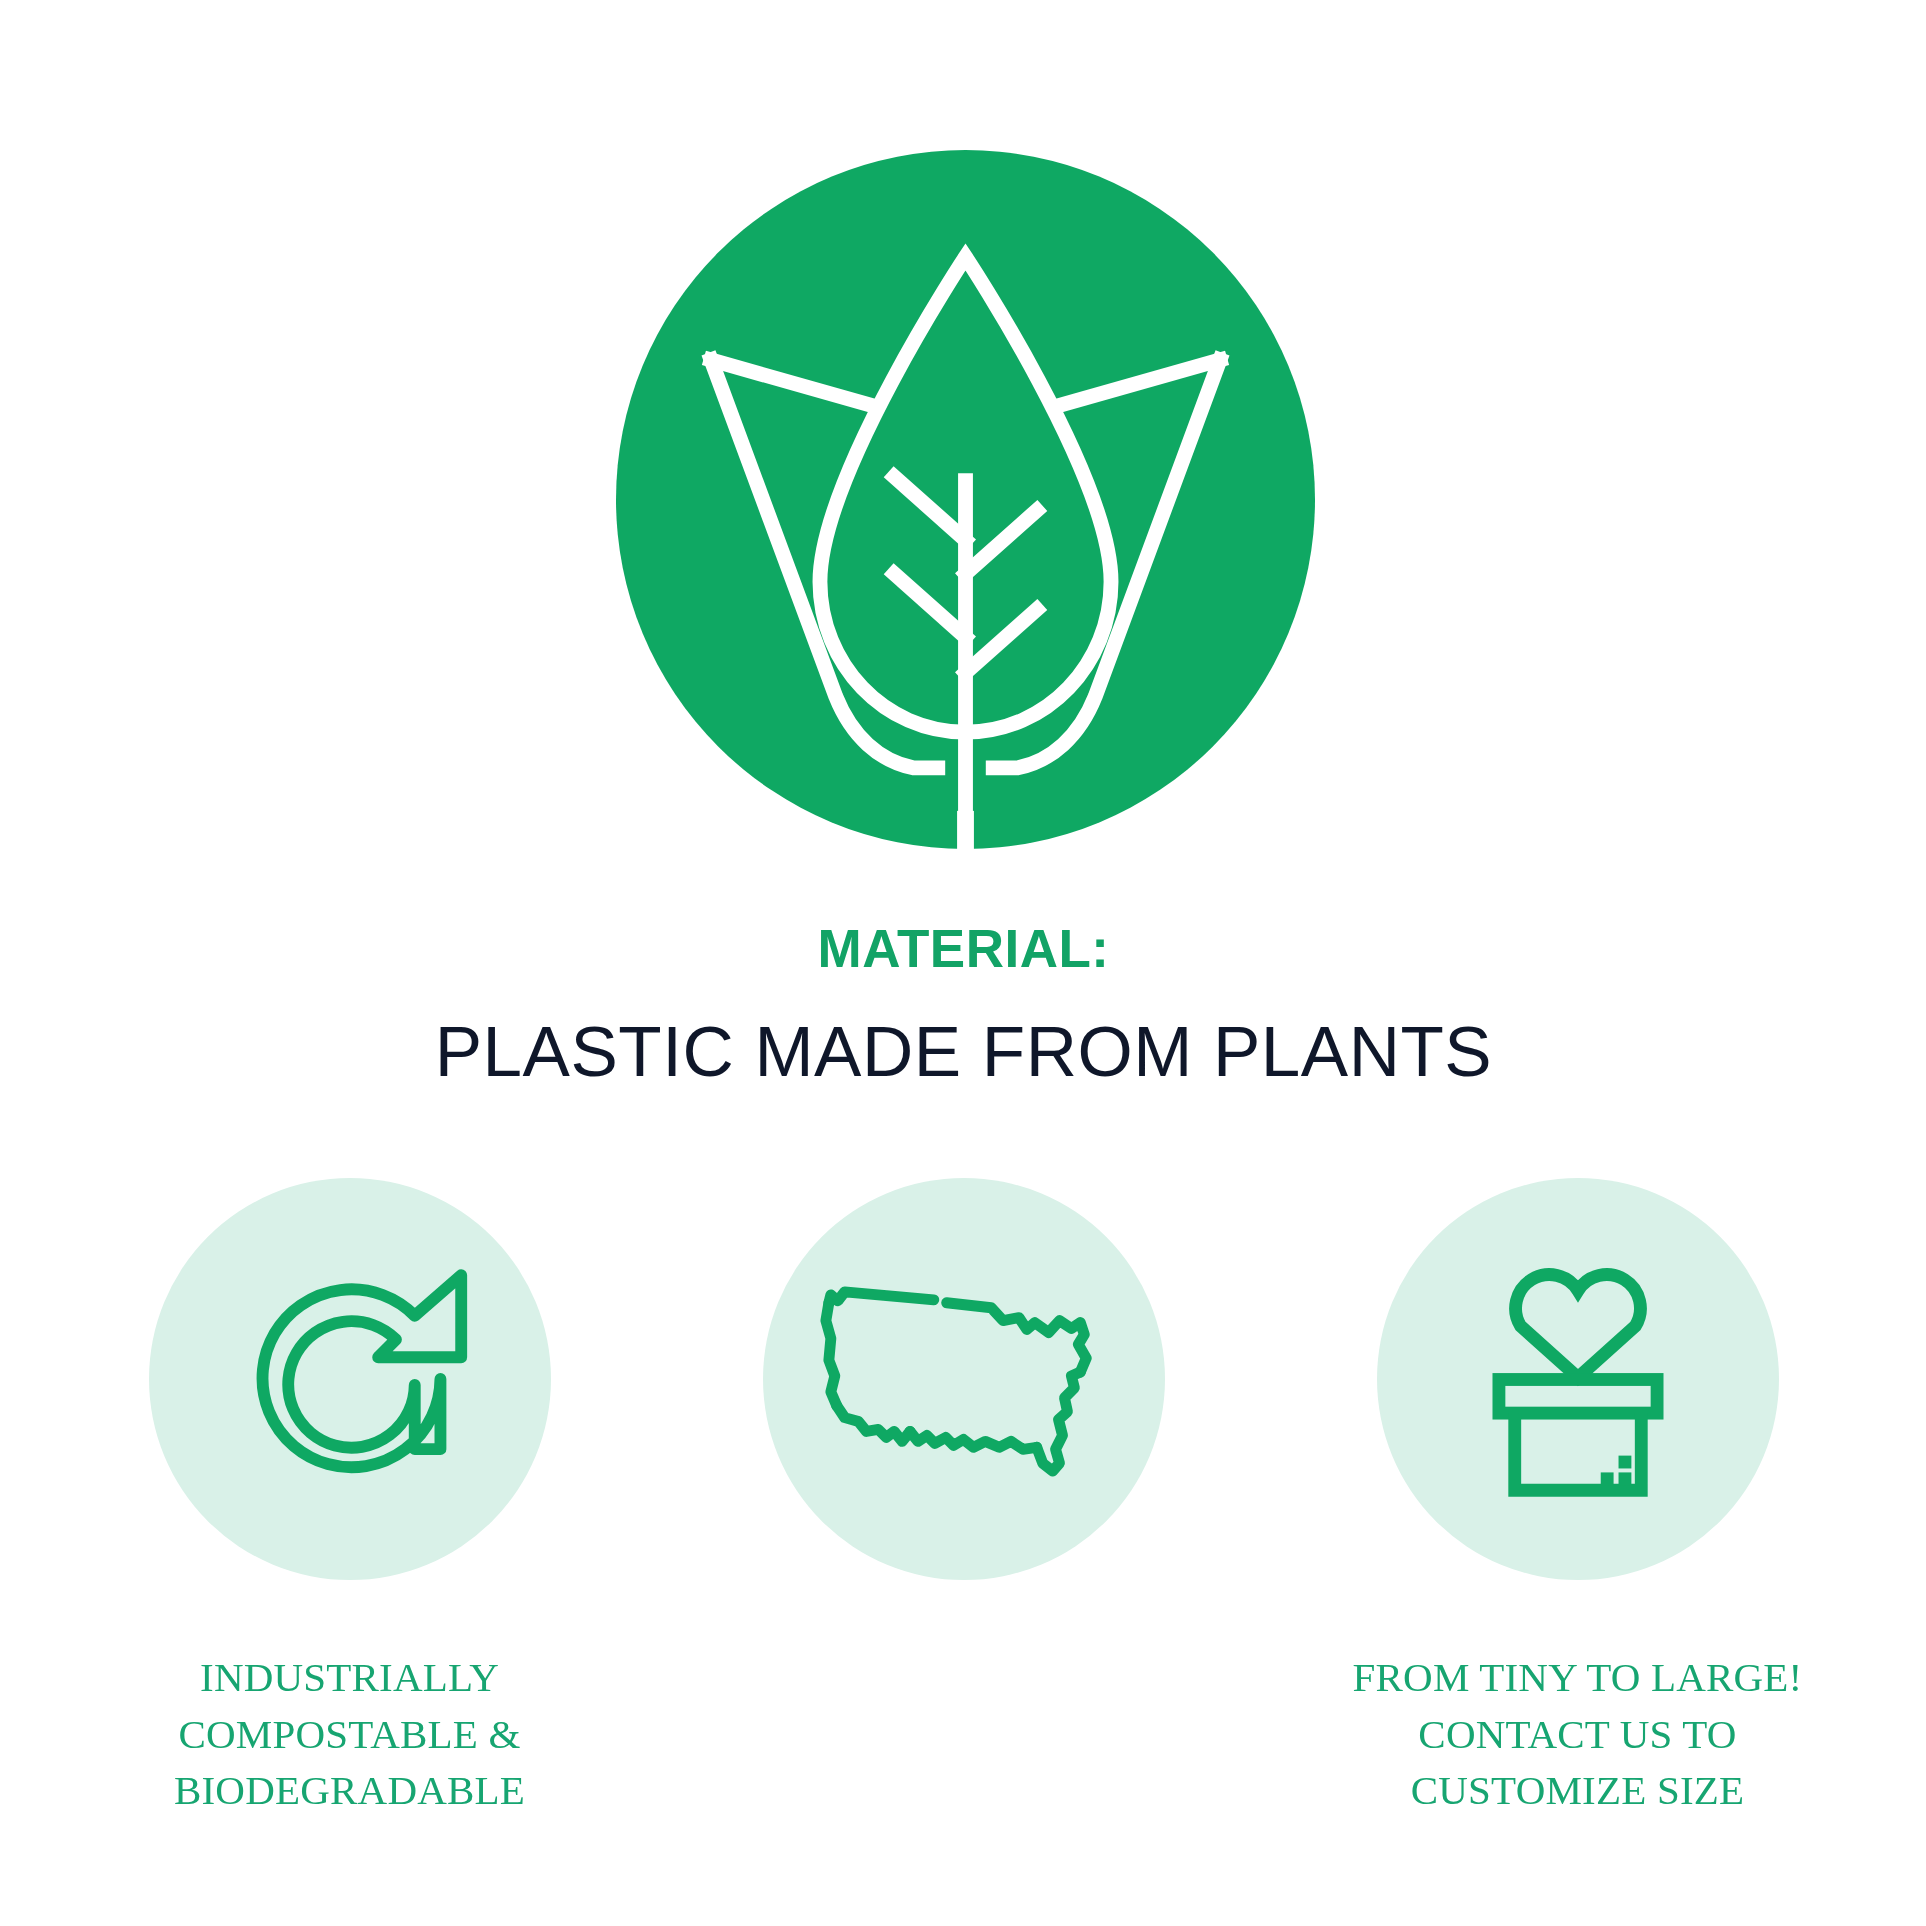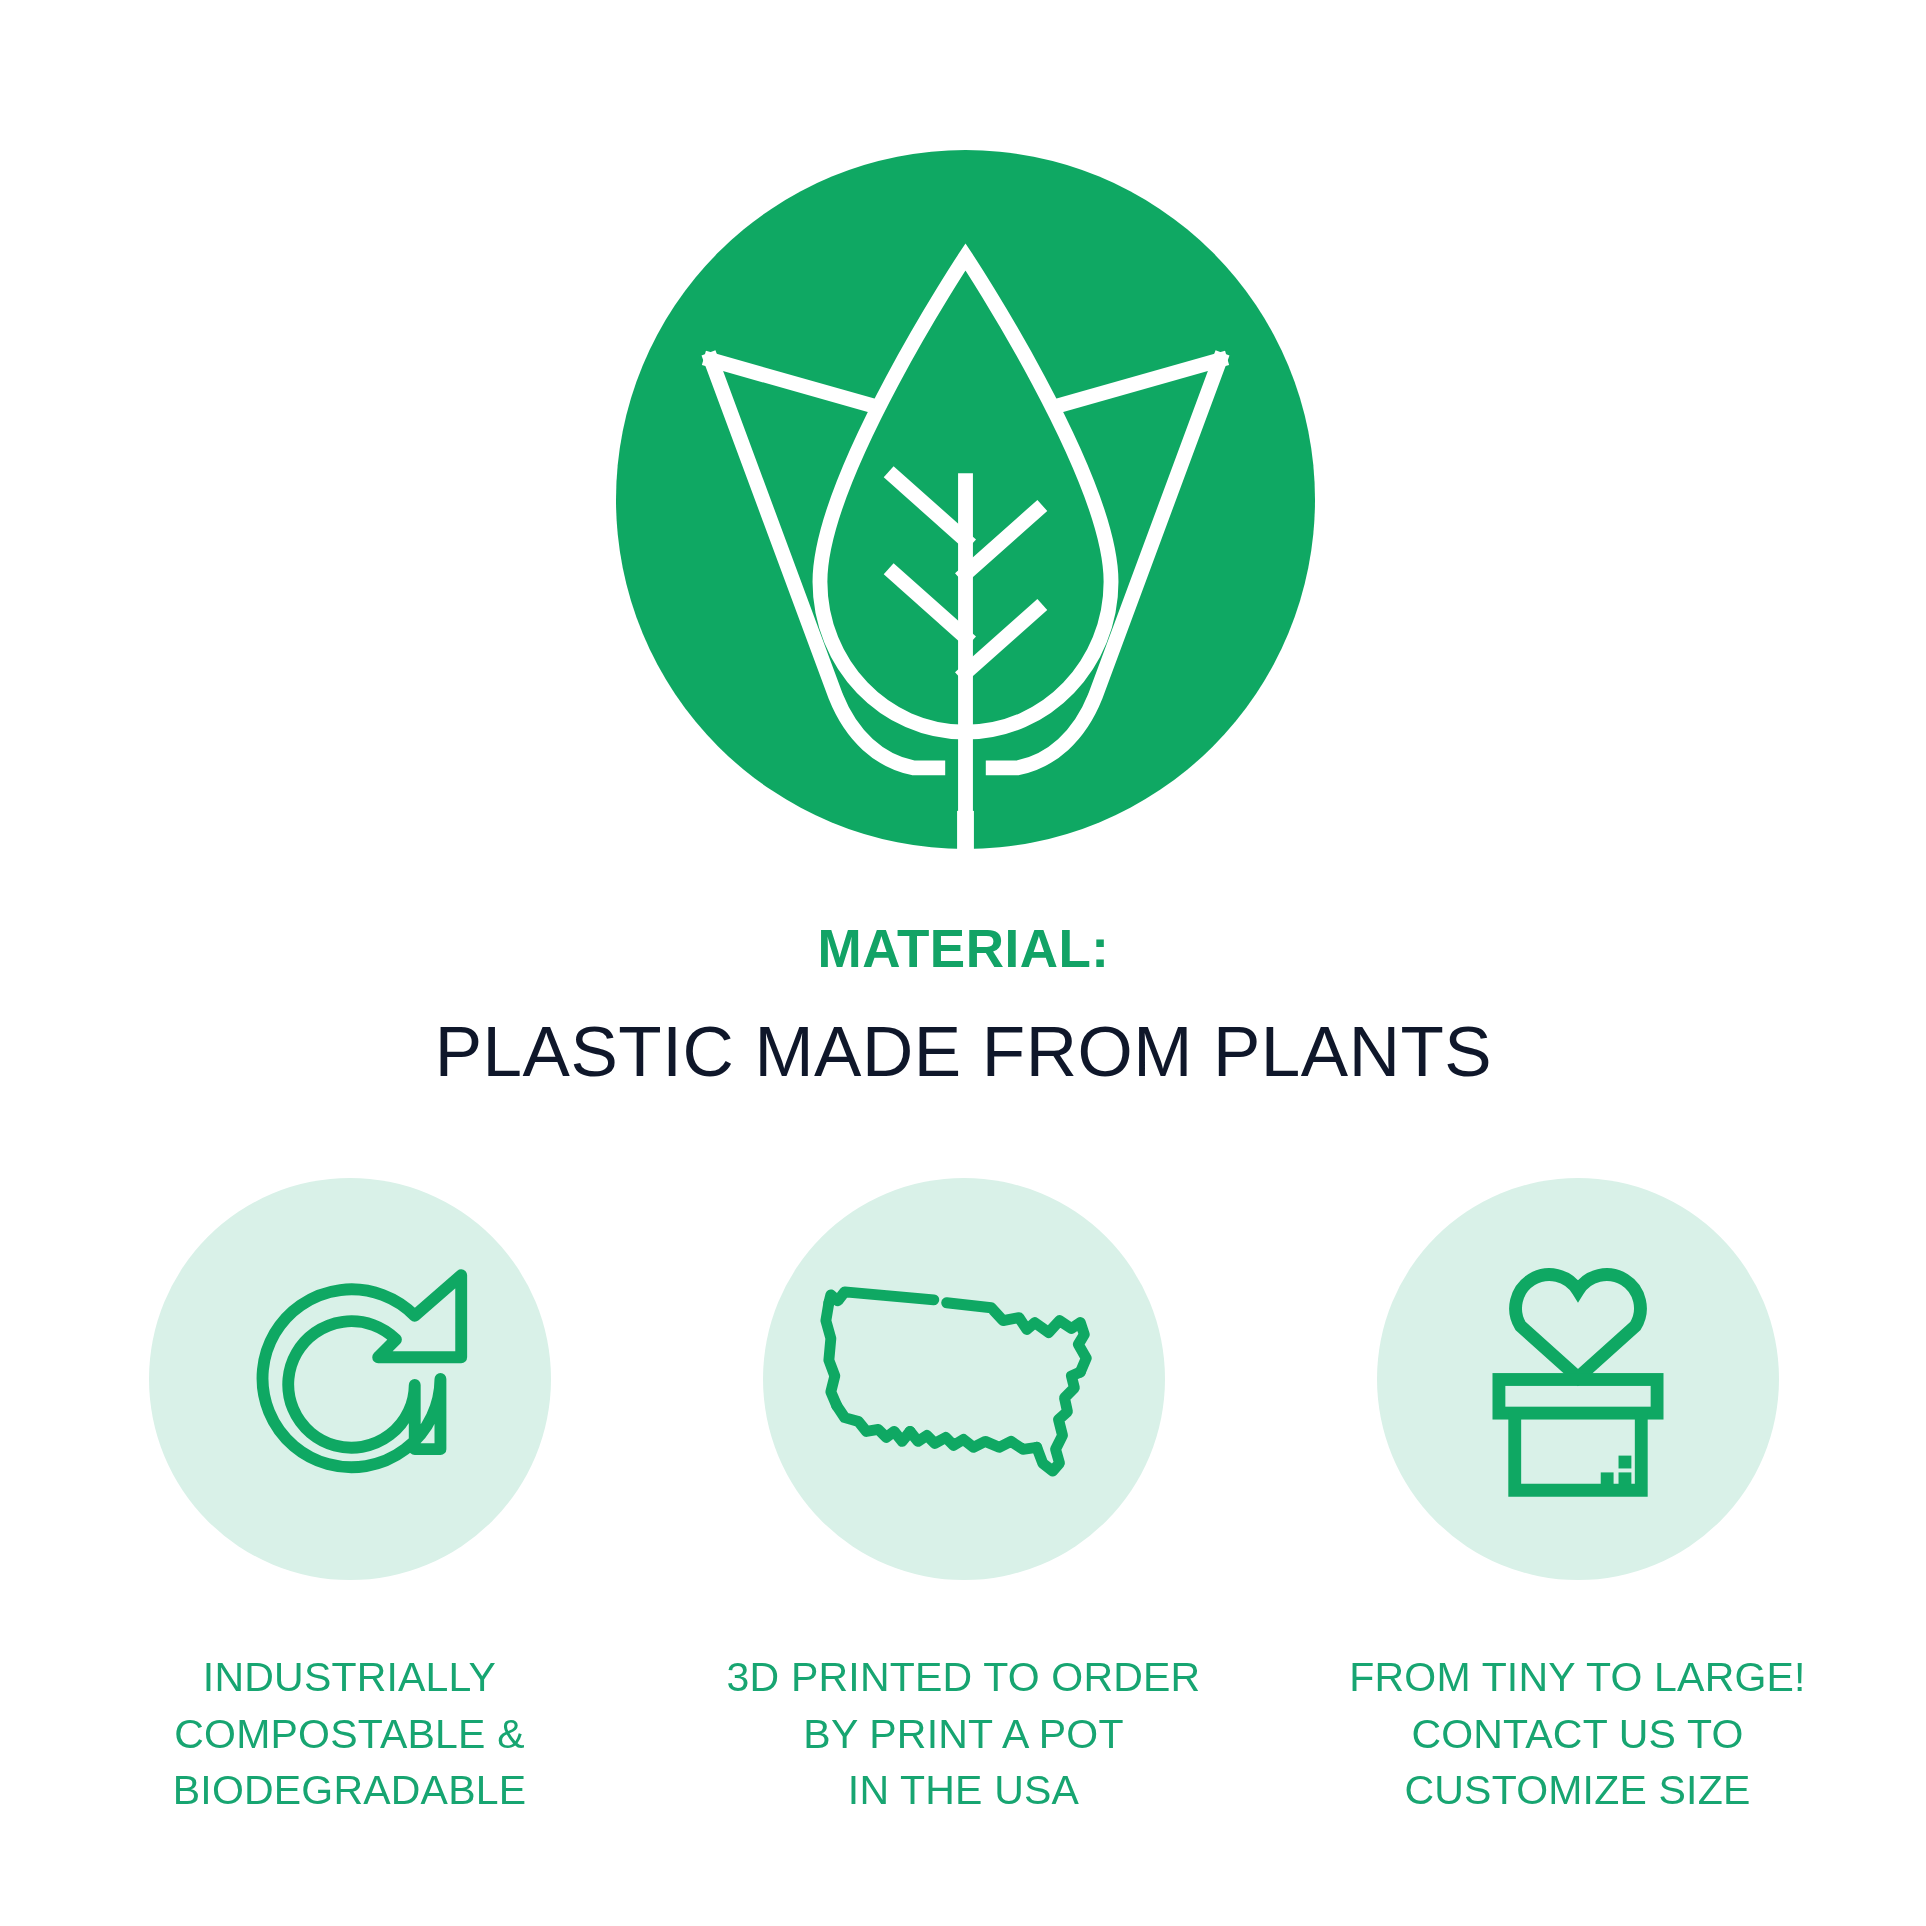--- a/index.html
+++ b/index.html
@@ -102,20 +102,21 @@
   }
   .feature-caption {
     margin-top: 69px;
     text-align: center;
     font-size: 41px;
     line-height: 1.38;
     font-weight: 400;
     letter-spacing: 0.2px;
     color: #17A571;
     white-space: pre-line;
+    font-family: Liberation Serif, serif;
   }
 </style>
 </head>
 <body>
 
 <div id="page">
 
   <section class="hero">
 
     <div class="hero-badge">
@@ -239,23 +240,20 @@
 
           <path d="M 22 134
                    L 16 120
                    L 20 104
                    L 14 88
                    L 16 66
                    L 11 48
                    L 14 30"></path>
         </svg>
       </div>
-      <div class="feature-caption">3D PRINTED TO ORDER
-BY PRINT A POT
-IN THE USA</div>
     </div>
 
     <div class="feature">
       <div class="feature-badge">
         <svg width="208" height="257" viewBox="0 0 210 260" fill="none" stroke="#0FA863" stroke-width="13" stroke-linecap="butt" stroke-linejoin="miter">
 
           <path d="M 105 128
                    L 47 76
                    A 34 34 0 1 1 105 40
                    A 34 34 0 1 1 163 76

